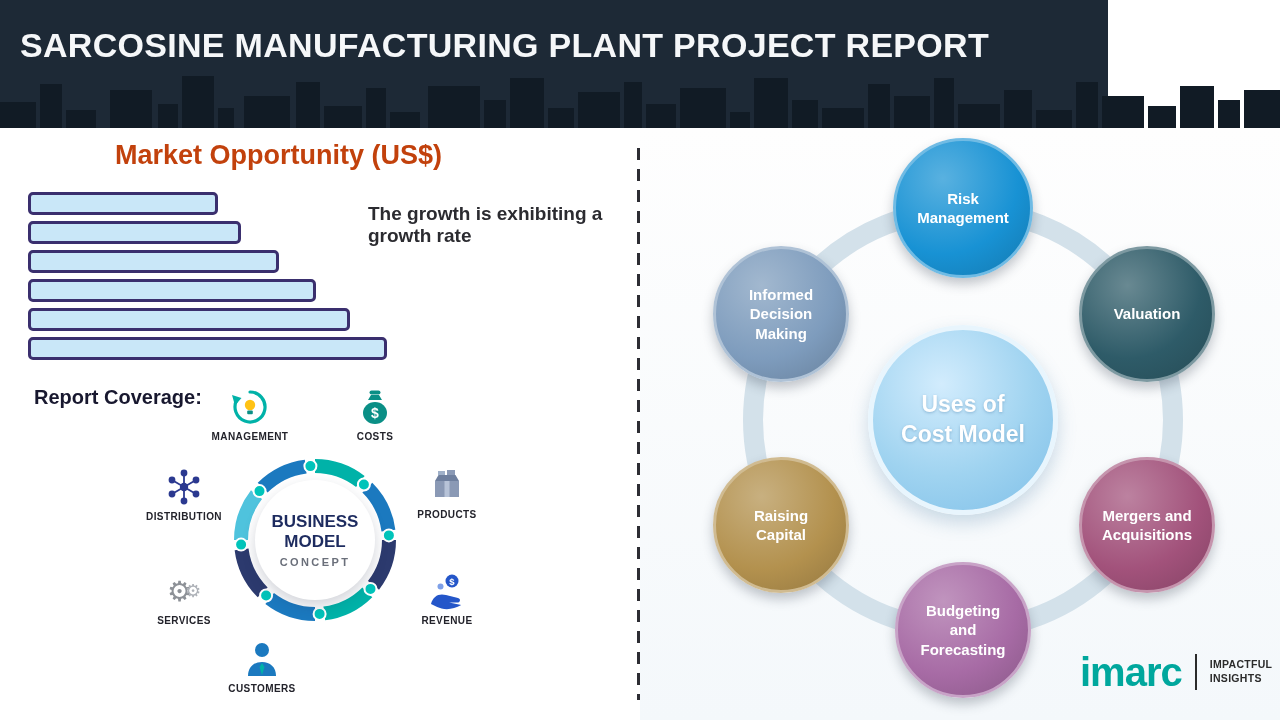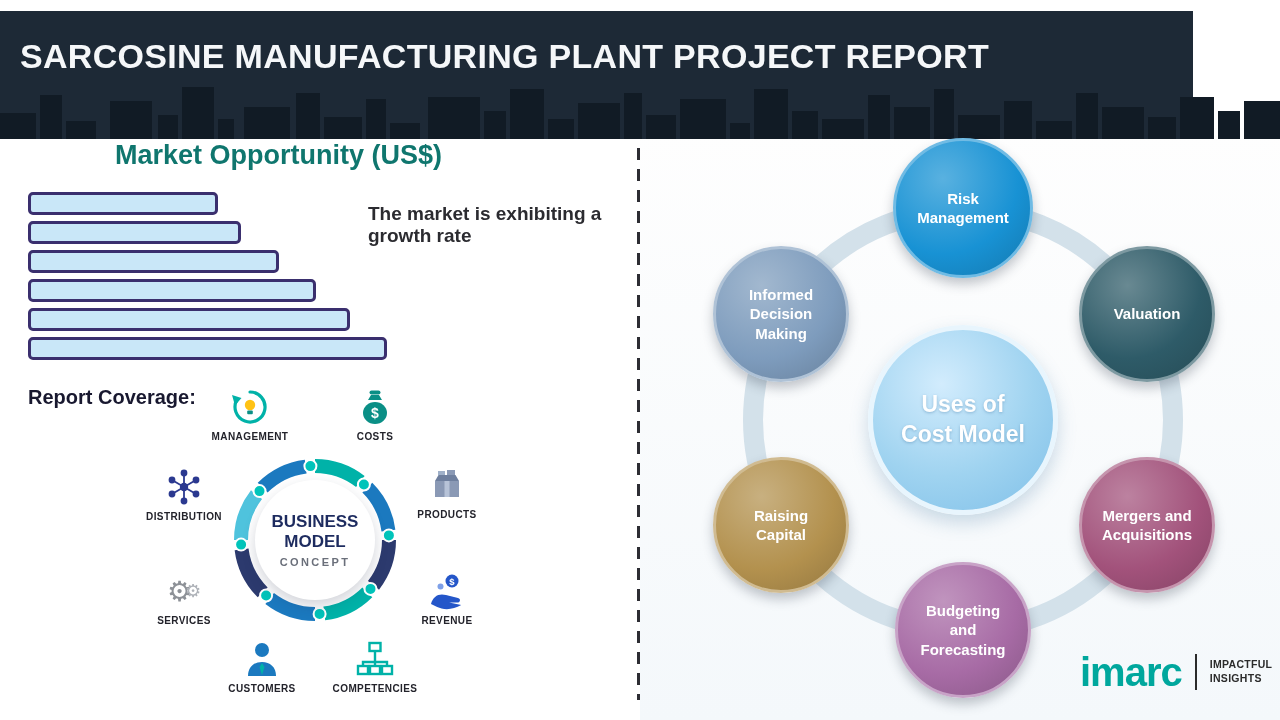--- a/index.html
+++ b/index.html
@@ -1,43 +1,43 @@
 <!DOCTYPE html>
 <html><head>
 <meta charset="utf-8">
 <style>
   * { margin:0; padding:0; box-sizing:border-box; }
   html,body { width:1280px; height:720px; }
   body { font-family:"Liberation Sans", sans-serif; background:#ffffff; }
   .stage { position:relative; width:1280px; height:720px; background:#ffffff; overflow:hidden; }
 
   
-  .topbar { position:absolute; left:0; top:11px; width:1193px; height:128px; background:#1d2936; }
+  .topbar { position:absolute; left:0; top:0; width:1108px; height:128px; background:#1d2936; }
   .topbar h1 { position:absolute; left:20px; top:26px; font-size:34px; font-weight:700;
                color:#f5f7f9; letter-spacing:.3px; white-space:nowrap; }
   .skyline { position:absolute; left:0; bottom:0; }
 
   
   .rightpane-bg { position:absolute; left:640px; top:128px; width:640px; height:592px;
                   background:linear-gradient(180deg,#fefefe,#f4f8fb); }
 
   .divider { position:absolute; left:637px; top:148px; width:3px; height:552px;
              background:repeating-linear-gradient(180deg,#2d2d33 0 12px, transparent 12px 21px); }
 
   
-  .mo-title { position:absolute; left:115px; top:140px; font-size:27px; font-weight:700; color:#0f766e; }
+  .mo-title { position:absolute; left:115px; top:140px; font-size:27px; font-weight:700; color:#c2410c; }
 
   .bars { position:absolute; left:28px; top:192px; display:flex; flex-direction:column; gap:6px; }
   .bar  { height:23px; border:3px solid #3a2f6e; background:#c9e7f8; border-radius:5px; }
 
   .growth { position:absolute; left:368px; top:203px; width:290px; color:#2b2b30;
             font-weight:700; font-size:19px; }
   .growth .big { font-size:31px; color:#2c3f6d; margin:10px 0 9px; letter-spacing:.5px; }
 
-  .coverage { position:absolute; left:28px; top:386px; font-size:20px; font-weight:700; color:#18182f; }
+  .coverage { position:absolute; left:34px; top:386px; font-size:20px; font-weight:700; color:#18182f; }
 
   
   .bm-ring { position:absolute; left:215px; top:440px; z-index:1; }
   .bm-center { position:absolute; left:255px; top:480px; width:120px; height:120px; border-radius:50%;
                background:#ffffff; box-shadow:0 6px 14px rgba(30,40,70,.2); z-index:2;
                display:flex; flex-direction:column; align-items:center; justify-content:center; }
   .bm-center .l1, .bm-center .l2 { font-size:17px; font-weight:800; color:#1d2b5f; line-height:1.15; }
   .bm-center .l3 { font-size:11px; letter-spacing:2.4px; color:#6a6f7a; margin-top:4px; font-weight:700; }
 
   .bm-item { position:absolute; width:100px; text-align:center; z-index:3; }
@@ -140,21 +140,21 @@
   <div class="bars" id="bars">
       <div class="bar" style="width: 190px; background: rgb(201, 231, 248); border-color: rgb(58, 47, 110);"></div>
       <div class="bar" style="width: 213px; background: rgb(201, 231, 248); border-color: rgb(58, 47, 110);"></div>
       <div class="bar" style="width: 251px; background: rgb(201, 231, 248); border-color: rgb(58, 47, 110);"></div>
       <div class="bar" style="width: 288px; background: rgb(201, 231, 248); border-color: rgb(58, 47, 110);"></div>
       <div class="bar" style="width: 322px; background: rgb(201, 231, 248); border-color: rgb(58, 47, 110);"></div>
       <div class="bar" style="width: 359px; background: rgb(201, 231, 248); border-color: rgb(58, 47, 110);"></div>
     </div>
 
   <div class="growth">
-    <div>The market is exhibiting a</div>
+    <div>The growth is exhibiting a</div>
     <div>growth rate</div>
   </div>
 
   <div class="coverage">Report Coverage:</div>
 
   <svg class="bm-ring" width="200" height="200" viewBox="0 0 200 200">
     <circle cx="100" cy="100" r="74" fill="none" stroke="#00b2a8" stroke-width="14" pathLength="100" stroke-dasharray="10.5 89.5" transform="rotate(-90 100 100)"></circle>
     <circle cx="100" cy="100" r="74" fill="none" stroke="#1b79bf" stroke-width="14" pathLength="100" stroke-dasharray="10.5 89.5" transform="rotate(-45 100 100)"></circle>
     <circle cx="100" cy="100" r="74" fill="none" stroke="#2c3a6e" stroke-width="14" pathLength="100" stroke-dasharray="10.5 89.5" transform="rotate(0 100 100)"></circle>
     <circle cx="100" cy="100" r="74" fill="none" stroke="#00b2a8" stroke-width="14" pathLength="100" stroke-dasharray="10.5 89.5" transform="rotate(45 100 100)"></circle>
@@ -264,34 +264,20 @@
     <div class="ic">
       <svg width="40" height="40" viewBox="0 0 40 40">
         <circle cx="20" cy="11" r="7" fill="#1b79bf"></circle>
         <path d="M6 37 c0 -9 6 -14 14 -14 s14 5 14 14z" fill="#1b79bf"></path>
         <path d="M20 24 l-2.5 4 2.5 8 2.5 -8z" fill="#00b2a8"></path>
       </svg>
     </div>
     <div class="bm-label">CUSTOMERS</div>
   </div>
 
-  <div class="bm-item pos-competencies">
-    <div class="ic">
-      <svg width="40" height="40" viewBox="0 0 40 40">
-        <g fill="none" stroke="#00b2a8" stroke-width="2.4">
-          <rect x="14.5" y="4" width="11" height="8"></rect>
-          <rect x="3" y="27" width="10" height="8"></rect>
-          <rect x="15" y="27" width="10" height="8"></rect>
-          <rect x="27" y="27" width="10" height="8"></rect>
-          <path d="M20 12 v7 M8 27 v-4 h24 v4 M20 19 v8"></path>
-        </g>
-      </svg>
-    </div>
-    <div class="bm-label">COMPETENCIES</div>
-  </div>
 
   <div class="big-ring"></div>
 
   <div class="center-circle">
     <div>Uses of</div>
     <div>Cost Model</div>
   </div>
 
   <div class="node pos-risk" style="background: radial-gradient(circle at 35% 28%, rgb(89, 177, 224), rgb(24, 146, 212) 58%, rgb(20, 120, 174)); border-color: rgb(112, 187, 228);">
     <span>Risk Management</span>

